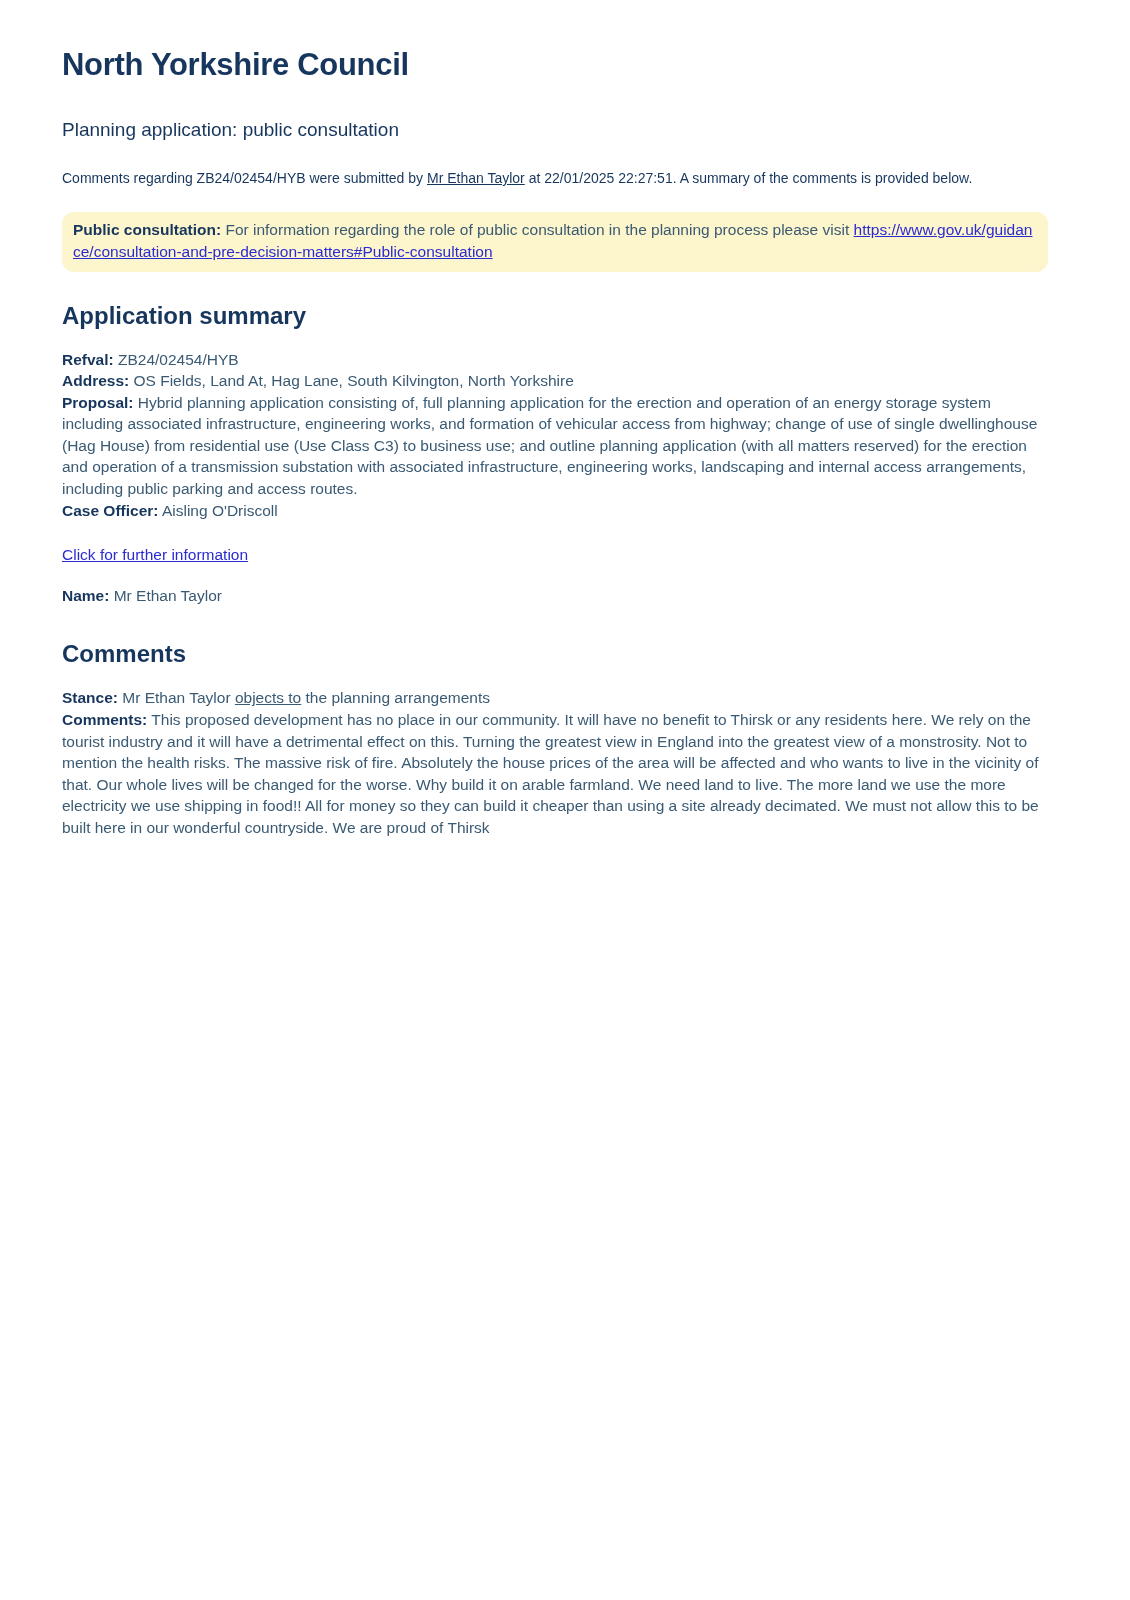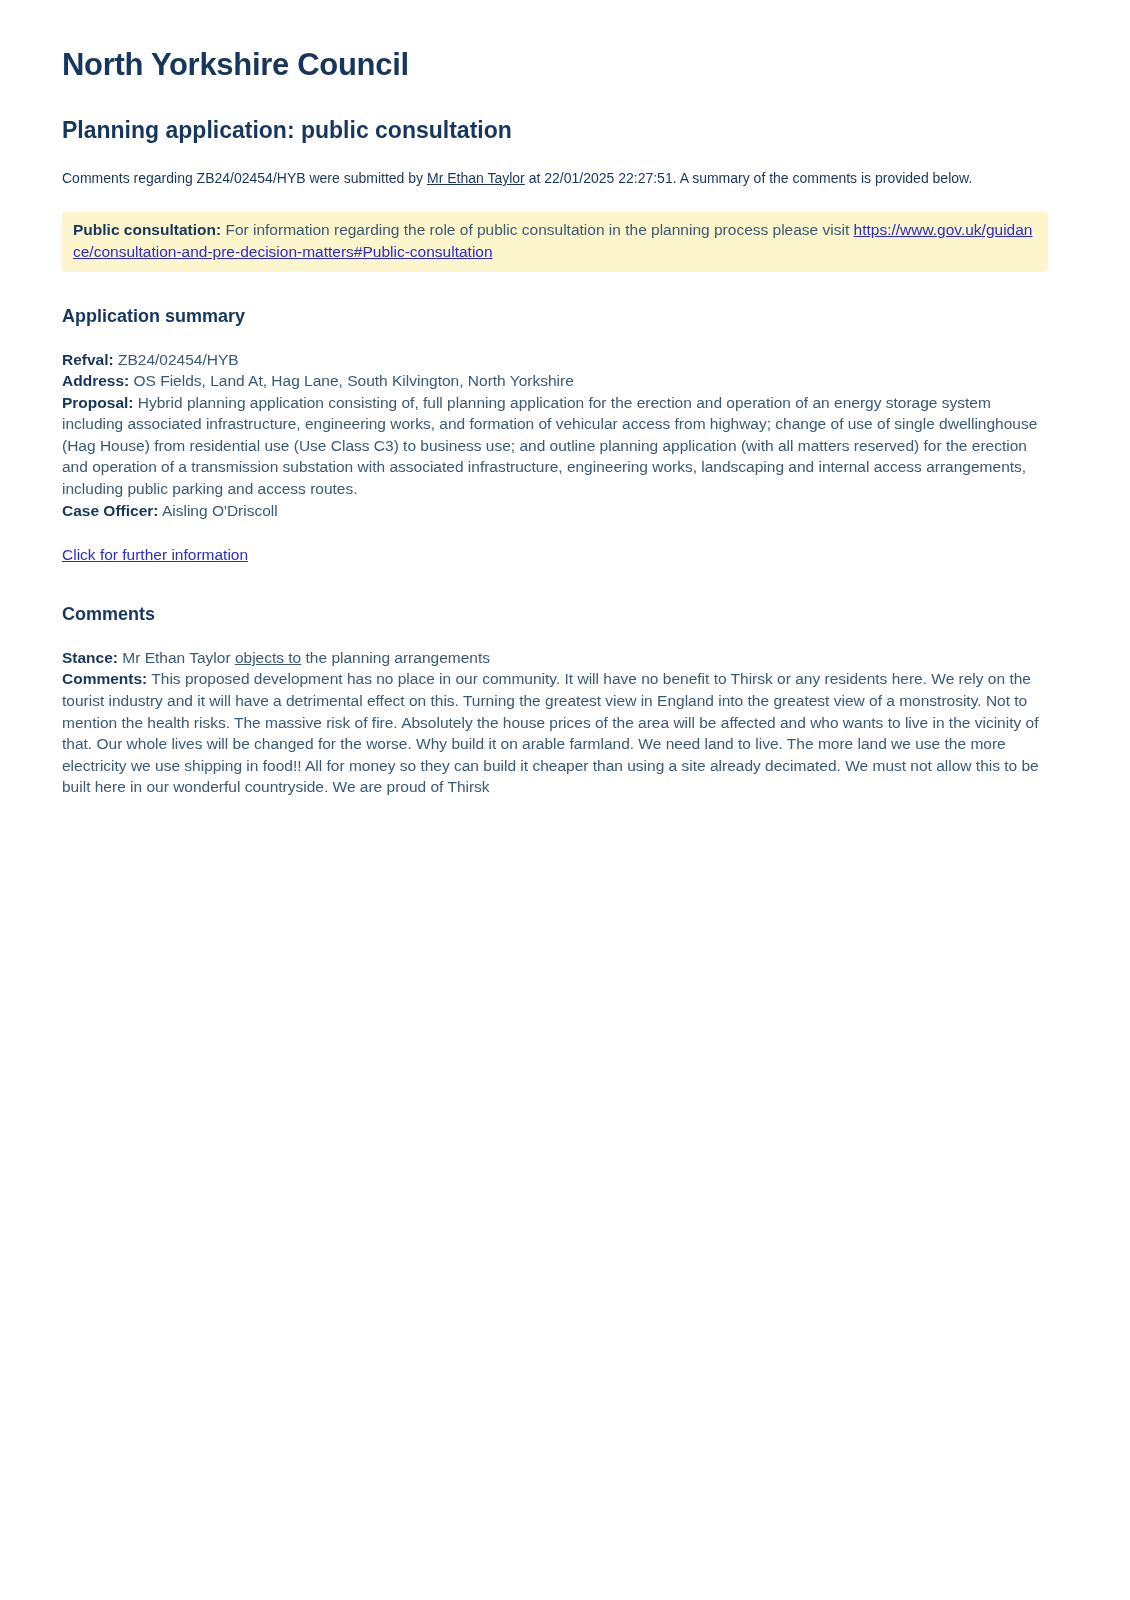--- a/index.html
+++ b/index.html
@@ -16,27 +16,27 @@
 
   h1 {
     font-size: 31px;
     line-height: 37px;
     font-weight: bold;
     color: var(--heading, #17365d);
     letter-spacing: -0.3px;
   }
   .subtitle {
     margin-top: 33px;
-    font-size: 23px;
+    font-size: 19px;
     line-height: 28px;
-    font-weight: bold;
+    font-weight: normal;
     color: var(--heading, #17365d);
   }
   h2 {
-    font-size: 18px;
+    font-size: 24px;
     line-height: 28px;
     font-weight: bold;
     color: var(--heading, #17365d);
   }
   .h2-app { margin-top: 30px; }
   .h2-comm { margin-top: 32px; }
   .h2-comments { margin-top: 34px; }
 
   .intro {
     margin-top: 24px;
@@ -48,21 +48,21 @@
   .intro a {
     color: var(--heading, #17365d);
     text-decoration: underline;
     cursor: pointer;
   }
 
   .notice {
     margin-top: 22px;
     width: 100%;
     background: var(--notice_bg, #fdf5cc);
-    border-radius: 4px;
+    border-radius: 12px;
     padding: 7px 11px 8px 11px;
     font-size: 15.5px;
     line-height: 22.5px;
     color: var(--body, #3a5a74);
   }
   .notice .b { font-weight: bold; color: var(--heading, #17365d); }
 
   .section-body {
     margin-top: 19px;
     font-size: 15.5px;
@@ -103,20 +103,21 @@
       <div><span class="b">Refval:</span> <span>ZB24/02454/HYB</span></div>
       <div><span class="b">Address:</span> <span>OS Fields, Land At, Hag Lane, South Kilvington, North Yorkshire</span></div>
       <div><span class="b">Proposal:</span> <span>Hybrid planning application consisting of, full planning application for the erection and operation of an energy storage system including associated infrastructure, engineering works, and formation of vehicular access from highway; change of use of single dwellinghouse (Hag House) from residential use (Use Class C3) to business use; and outline planning application (with all matters reserved) for the erection and operation of a transmission substation with associated infrastructure, engineering works, landscaping and internal access arrangements, including public parking and access routes.</span></div>
       <div><span class="b">Case Officer:</span> <span>Aisling O'Driscoll</span></div>
     </div>
 
     <div class="more-info"><a class="link">Click for further information</a></div>
 
 
     <div class="section-body">
+      <div><span class="b">Name:</span> <span>Mr Ethan Taylor</span></div>
     </div>
 
     <h2 class="h2-comments">Comments</h2>
 
     <div class="section-body">
       <div><span class="b">Stance:</span> <span>Mr Ethan Taylor </span><span class="u">objects to</span><span> the planning arrangements</span></div>
       <div><span class="b">Comments:</span> <span>This proposed development has no place in our community. It will have no benefit to Thirsk or any residents here. We rely on the tourist industry and it will have a detrimental effect on this. Turning the greatest view in England into the greatest view of a monstrosity. Not to mention the health risks. The massive risk of fire. Absolutely the house prices of the area will be affected and who wants to live in the vicinity of that. Our whole lives will be changed for the worse. Why build it on arable farmland. We need land to live. The more land we use the more electricity we use shipping in food!! All for money so they can build it cheaper than using a site already decimated. We must not allow this to be built here in our wonderful countryside. We are proud of Thirsk</span></div>
     </div>
 
   </div>

